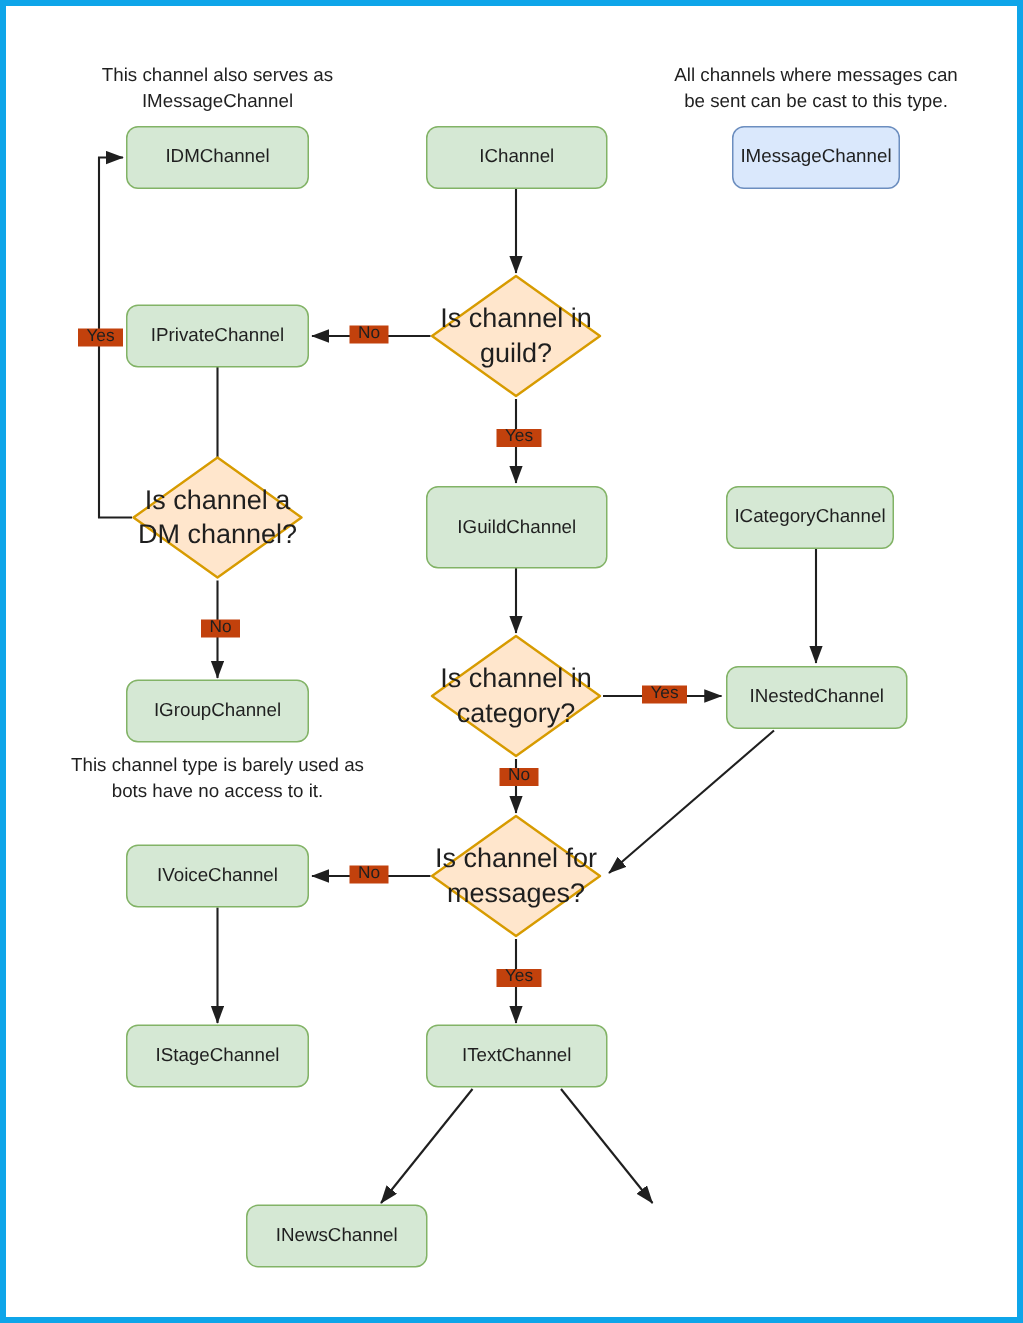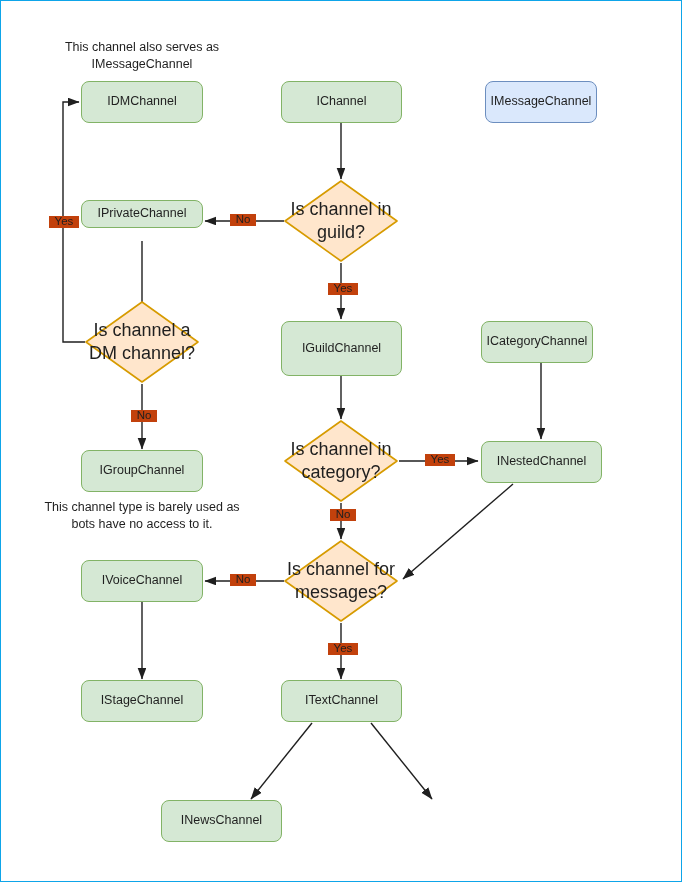--- a/index.html
+++ b/index.html
@@ -8,21 +8,21 @@
     background: #ffffff;
   }
   body {
     font-family: "Liberation Sans", sans-serif;
   }
   #page {
     position: relative;
     width: 682px;
     height: 882px;
     background: #ffffff;
-    border: 1px solid #0ea5e9;
+    border: 4px solid #0ea5e9;
     box-sizing: border-box;
     overflow: hidden;
   }
   #edges {
     position: absolute;
     left: 0; top: 0;
     width: 682px;
     height: 882px;
     pointer-events: none;
   }
@@ -124,39 +124,43 @@
 
       <path d="M370,722 L431,798"></path>
     </g>
   </svg>
 
   <div class="note" style="left:41px; top:38px; width:200px;">
     <div>This channel also serves as</div>
     <div>IMessageChannel</div>
   </div>
 
+  <div class="note" style="left:428px; top:38px; width:224px;">
+    <div>All channels where messages can</div>
+    <div>be sent can be cast to this type.</div>
+  </div>
 
   <div class="note" style="left:31px; top:498px; width:220px;">
     <div>This channel type is barely used as</div>
     <div>bots have no access to it.</div>
   </div>
 
   <div class="node box" style="left:80px; top:80px; width:122px; height:42px;">
     <span>IDMChannel</span>
   </div>
 
   <div class="node box" style="left:280px; top:80px; width:121px; height:42px;">
     <span>IChannel</span>
   </div>
 
   <div class="node box blue" style="left:484px; top:80px; width:112px; height:42px;">
     <span>IMessageChannel</span>
   </div>
 
-  <div class="node box" style="left:80px; top:199px; width:122px; height:28px;">
+  <div class="node box" style="left:80px; top:199px; width:122px; height:42px;">
     <span>IPrivateChannel</span>
   </div>
 
   <div class="node box" style="left:80px; top:449px; width:122px; height:42px;">
     <span>IGroupChannel</span>
   </div>
 
   <div class="node box" style="left:280px; top:320px; width:121px; height:55px;">
     <span>IGuildChannel</span>
   </div>

